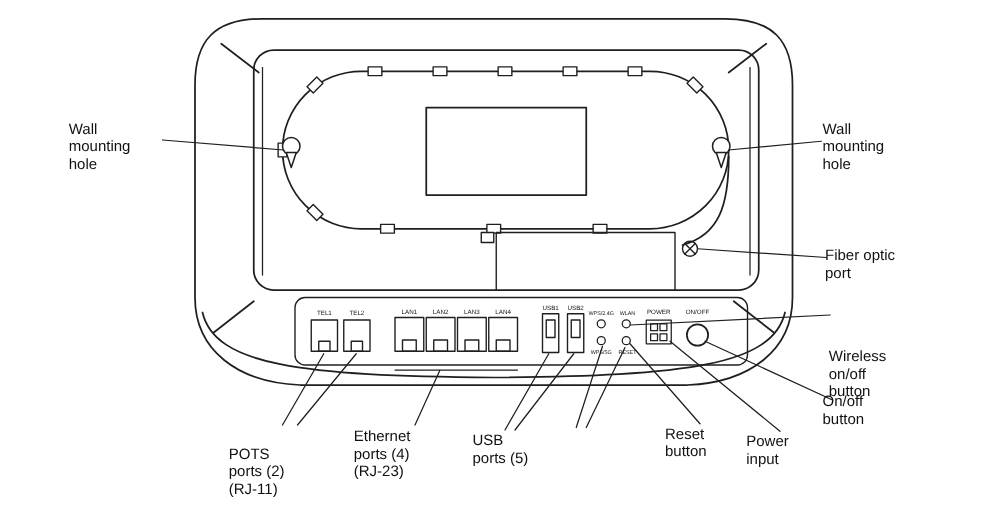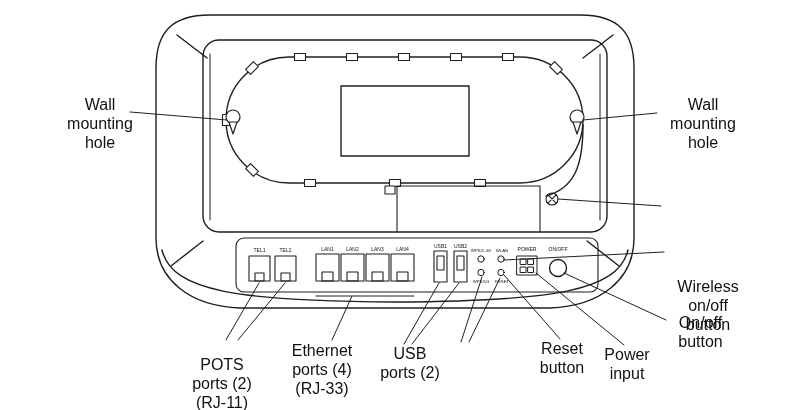--- a/index.html
+++ b/index.html
@@ -1,20 +1,20 @@
 <!DOCTYPE html>
 <html><head>
 <meta charset="utf-8">
 <style>
   html,body{margin:0;padding:0;background:#fff;}
   #stage{position:relative;width:790px;height:410px;background:#fff;overflow:hidden;
          font-family:"Liberation Sans",sans-serif;}
   #diagram-svg{position:absolute;left:0;top:0;}
-  .callout{position:absolute;font-size:16px;line-height:1.18;color:#111;
-           text-align:center;white-space:pre-line;}
+  .callout{position:absolute;font-size:12px;line-height:1.18;color:#111;
+           white-space:pre-line;}
   svg text{font-family:"Liberation Sans",sans-serif;fill:#111;stroke:none;}
   .t5{font-size:5px;}
   .t4{font-size:4.3px;}
 </style>
 </head>
 <body>
 
 <div id="stage">
 
   <svg id="diagram-svg" width="790" height="410" viewBox="0 0 790 410">
@@ -152,30 +152,32 @@
       <text class="t5" x="558" y="251">ON/OFF</text>
     </g>
   </svg>
 
   <div class="callout" style="left:55px;top:96px;width:90px;">Wall
 mounting
 hole</div>
   <div class="callout" style="left:658px;top:96px;width:90px;">Wall
 mounting
 hole</div>
+  <div class="callout" style="left:660px;top:197px;width:95px;">Fiber optic
+port</div>
   <div class="callout" style="left:663px;top:238px;width:90px;margin-top:40px;">Wireless
 on/off
 button</div>
   <div class="callout" style="left:658px;top:314px;width:85px;">On/off
 button</div>
   <div class="callout" style="left:597px;top:346px;width:60px;">Power
 input</div>
   <div class="callout" style="left:532px;top:340px;width:60px;">Reset
 button</div>
   <div class="callout" style="left:378px;top:345px;width:64px;">USB
-ports (2)</div>
+ports (5)</div>
   <div class="callout" style="left:283px;top:342px;width:78px;">Ethernet
 ports (4)
-(RJ-33)</div>
+(RJ-23)</div>
   <div class="callout" style="left:183px;top:356px;width:78px;">POTS
 ports (2)
 (RJ-11)</div>
 </div>
 
 </body></html>

